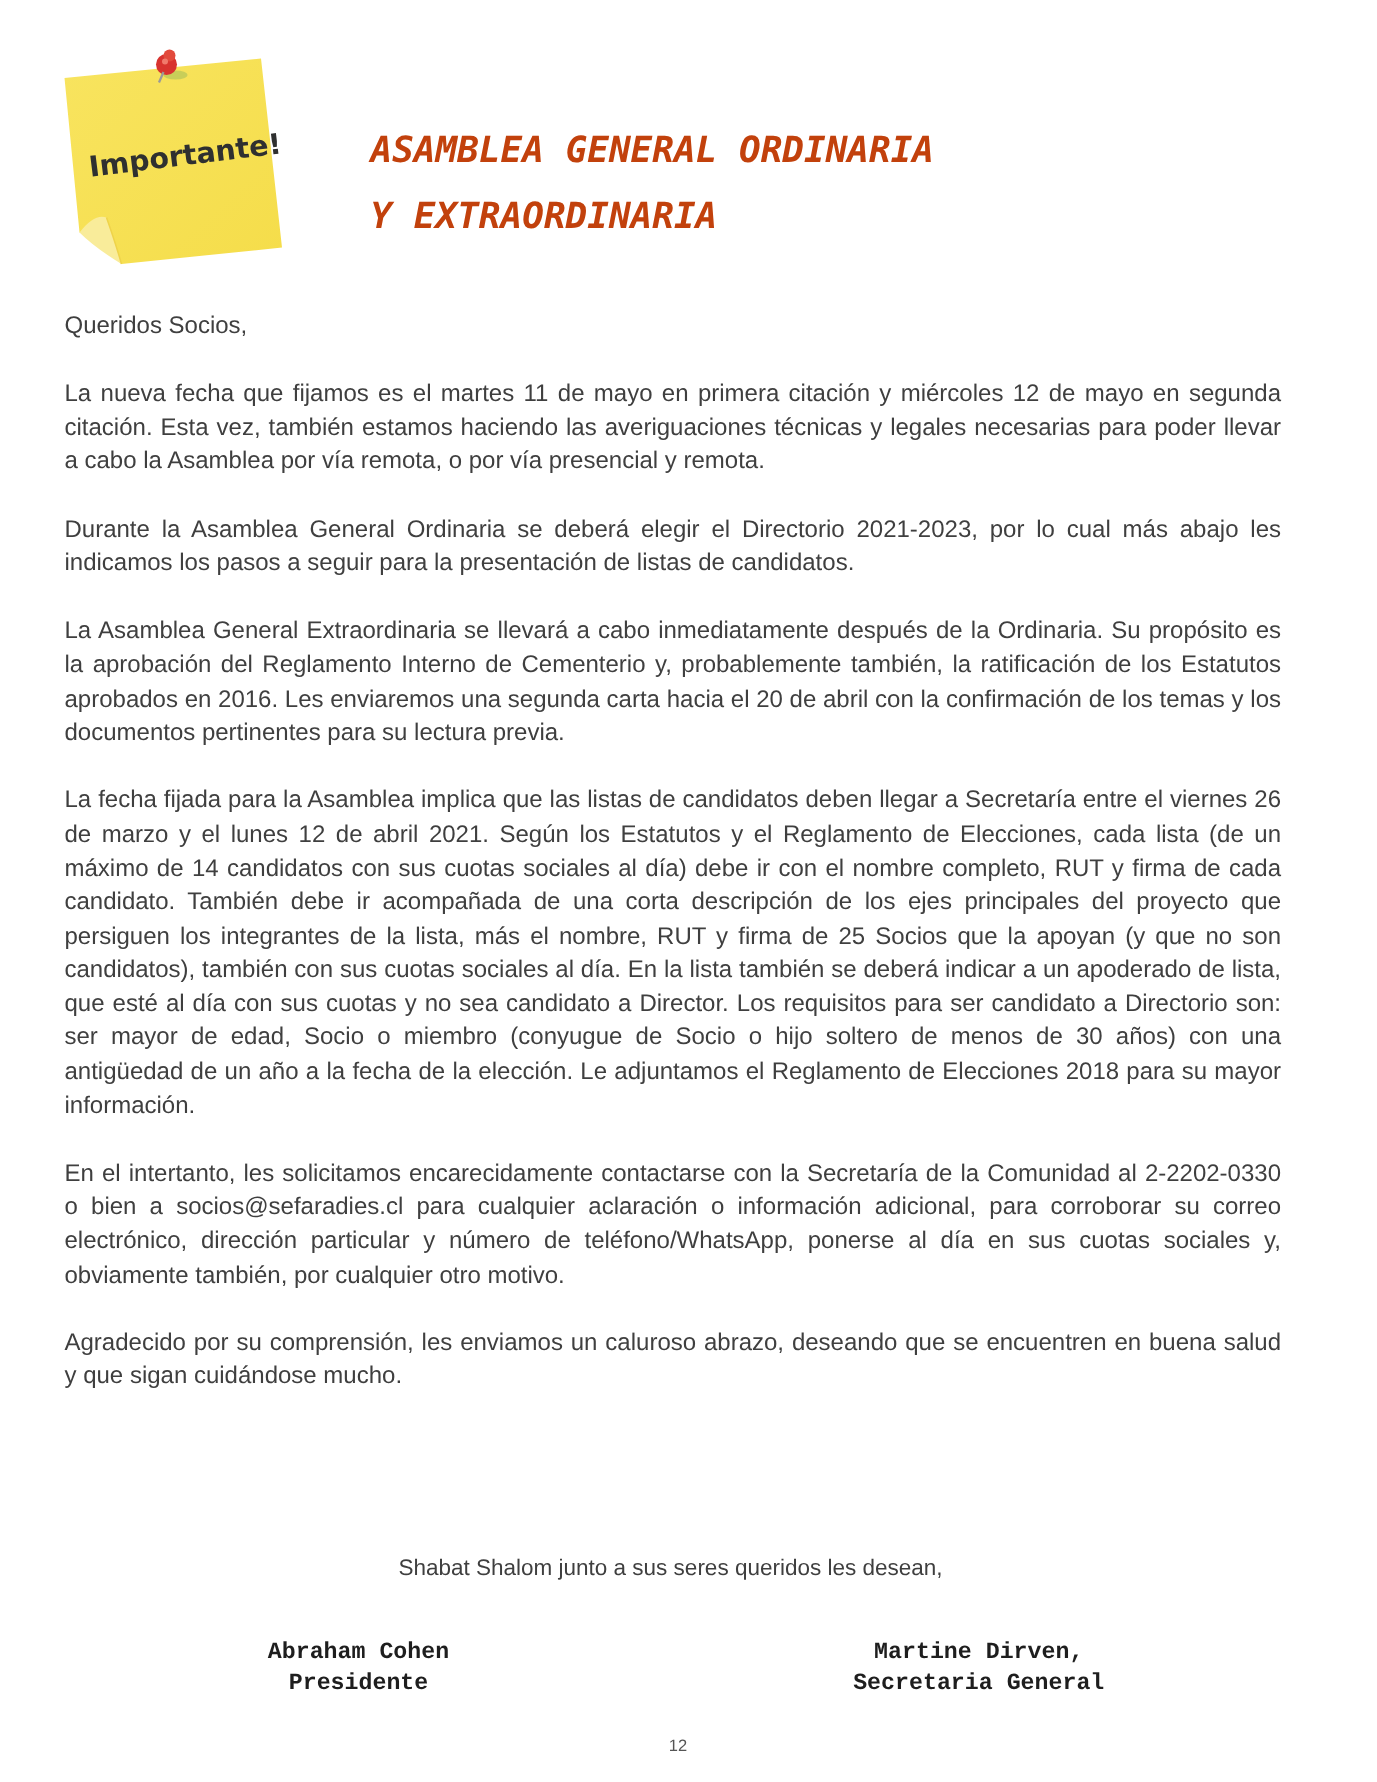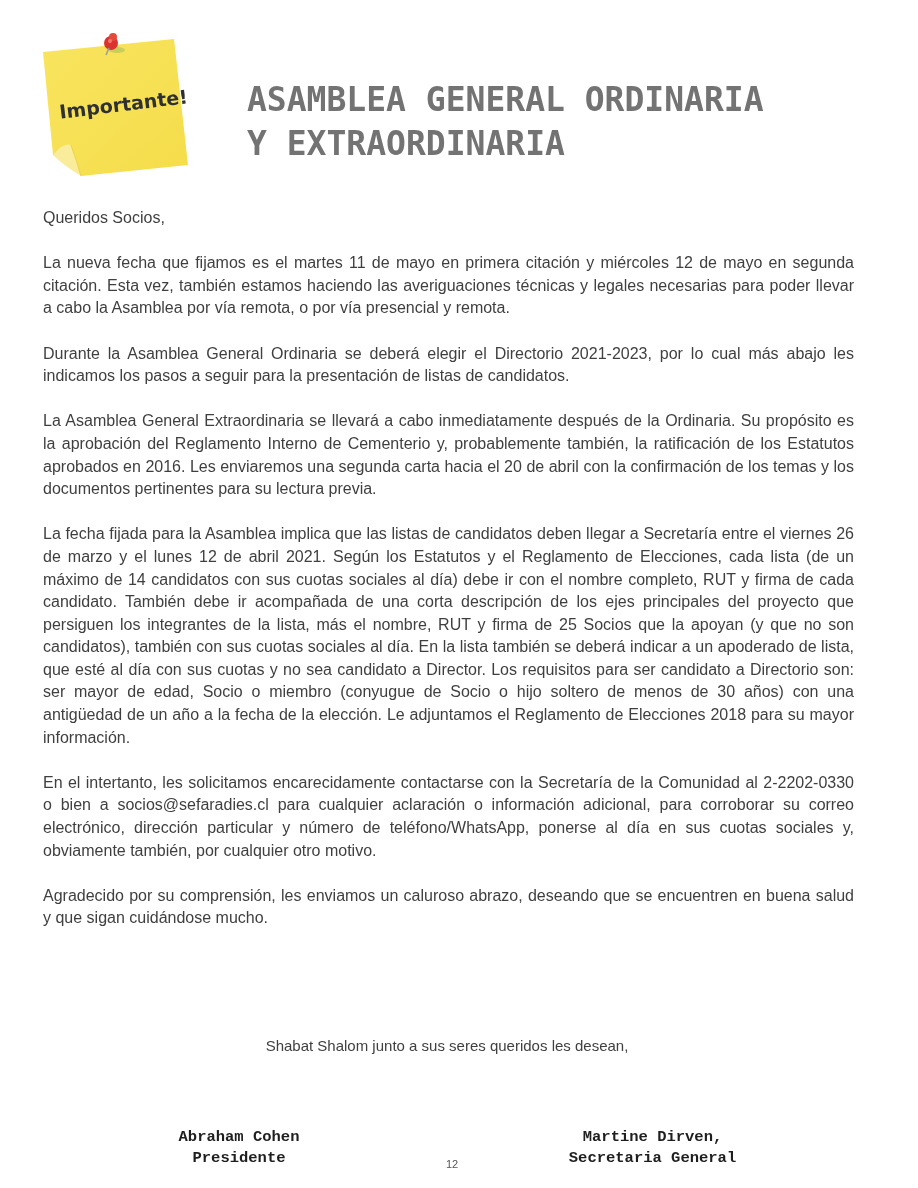--- a/index.html
+++ b/index.html
@@ -7,33 +7,33 @@
          font-family: "Liberation Sans", sans-serif; color: #3a3a3a; }
 
   .sticky-note { position: absolute; left: 41px; top: 37px; width: 150px; height: 140px; }
   .sticky-note svg { position: absolute; left: 0; top: 0; }
   .sticky-label { position: absolute; left: 18px; top: 56px; font-family: "DejaVu Sans", sans-serif;
                   font-weight: bold; font-size: 19px; color: #2f3030; transform: rotate(-7deg);
                   letter-spacing: 0px; }
 
   .title { position: absolute; left: 247px; top: 78px; margin: 0;
            font-family: "DejaVu Sans Mono", monospace; font-weight: bold;
-           font-size: 33px; line-height: 44px; color: #737373; letter-spacing: 0px; }
+           font-size: 24px; line-height: 44px; color: #c2410c; letter-spacing: 0px; font-style: italic; }
   .title span { display: block; }
 
   .body-text { position: absolute; left: 43px; top: 207px; width: 811px;
                font-size: 16px; line-height: 22.6px; color: #3f3f3f; }
   .body-text p { margin: 0 0 22.6px 0; text-align: justify; }
   .body-text p.greeting { text-align: left; }
 
   .closing { position: absolute; left: 0; width: 894px; top: 1037px; text-align: center;
              font-size: 15px; color: #3f3f3f; }
 
   .signature { position: absolute; text-align: center; font-family: "Liberation Mono", monospace;
-               font-weight: bold; font-size: 15.5px; line-height: 21px; color: #1e1e1e; margin-top: 36px; }
+               font-weight: bold; font-size: 15.5px; line-height: 21px; color: #1e1e1e; }
   .sig-left { left: 150px; width: 178px; top: 1091px; }
   .sig-right { left: 545px; width: 215px; top: 1091px; text-align: center; }
   .signature span { display: block; }
 
   .page-number { position: absolute; left: 0; width: 904px; top: 1158px; text-align: center;
                  font-size: 11px; color: #555555; }
 </style>
 </head>
 <body>
 

